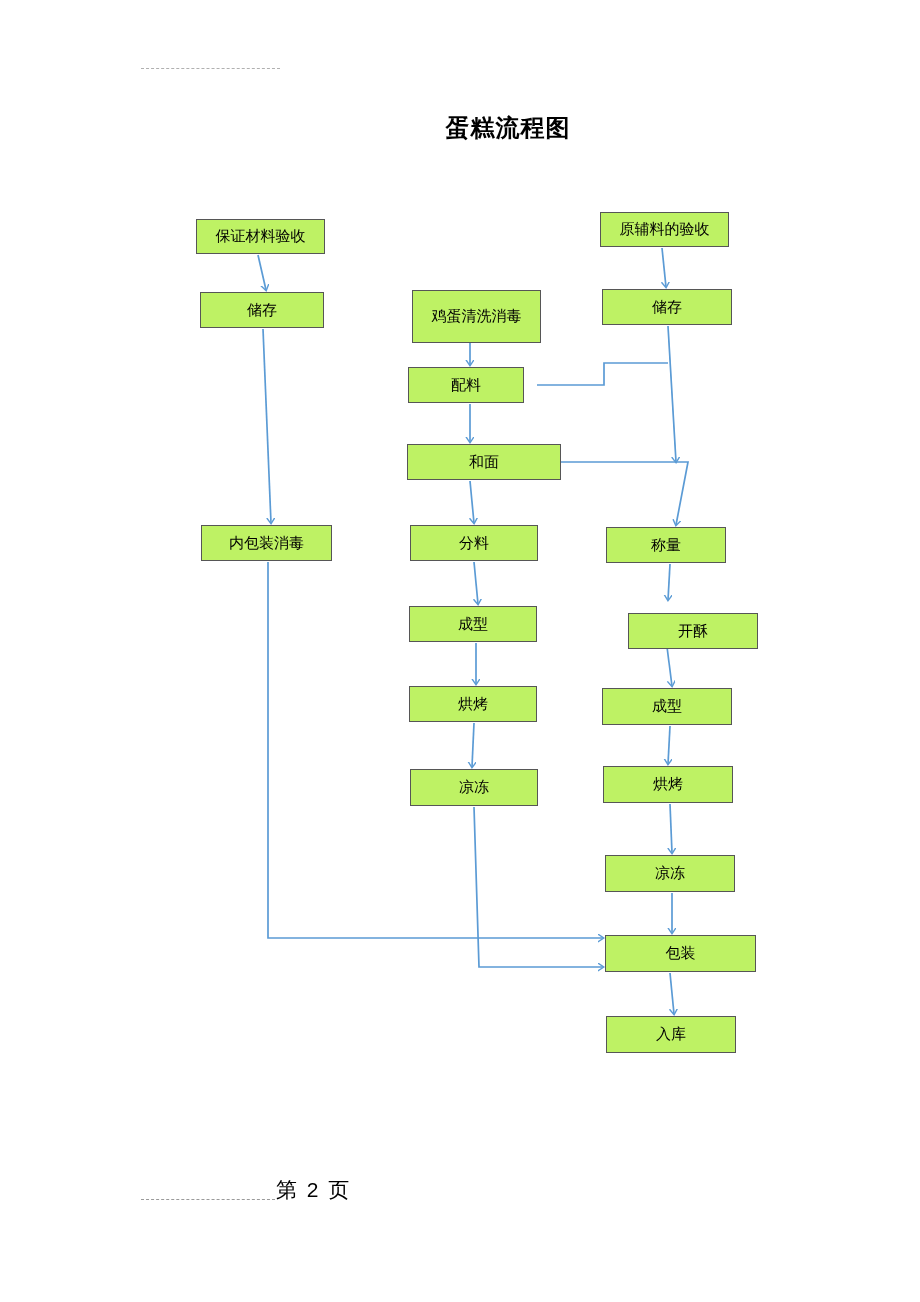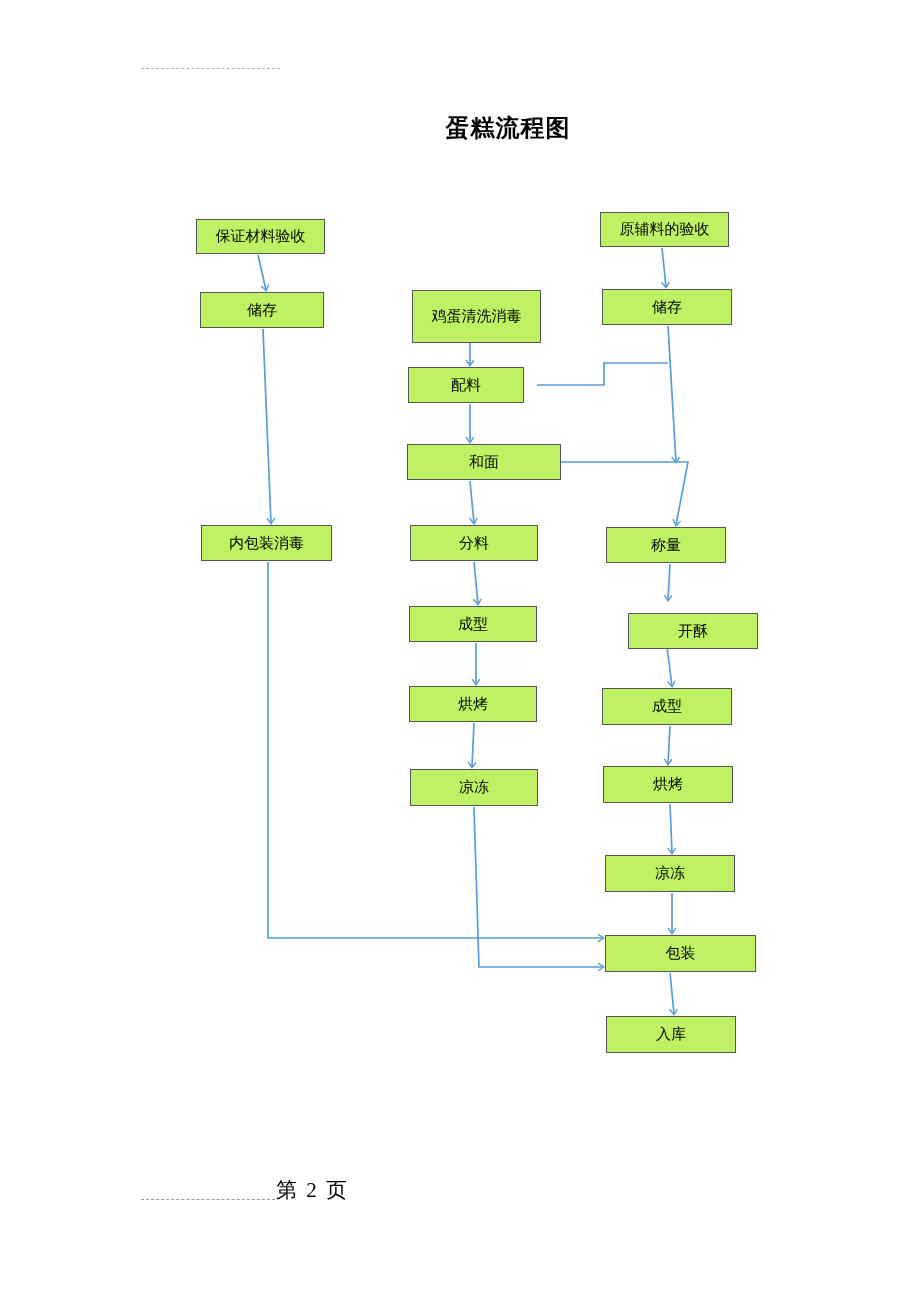--- a/index.html
+++ b/index.html
@@ -72,21 +72,21 @@
     width: 134px;
     height: 0;
     border-top: 1px dashed #9a9a9a;
   }
   .footer-page {
     position: absolute;
     left: 276px;
     top: 1176px;
     font-size: 21px;
     letter-spacing: 2px;
-    font-family: Liberation Serif, serif;
+    font-family: Liberation Sans, sans-serif;
   }
   svg#edges {
     position: absolute;
     left: 0;
     top: 0;
     width: 920px;
     height: 1302px;
     z-index: 1;
     pointer-events: none;
   }

